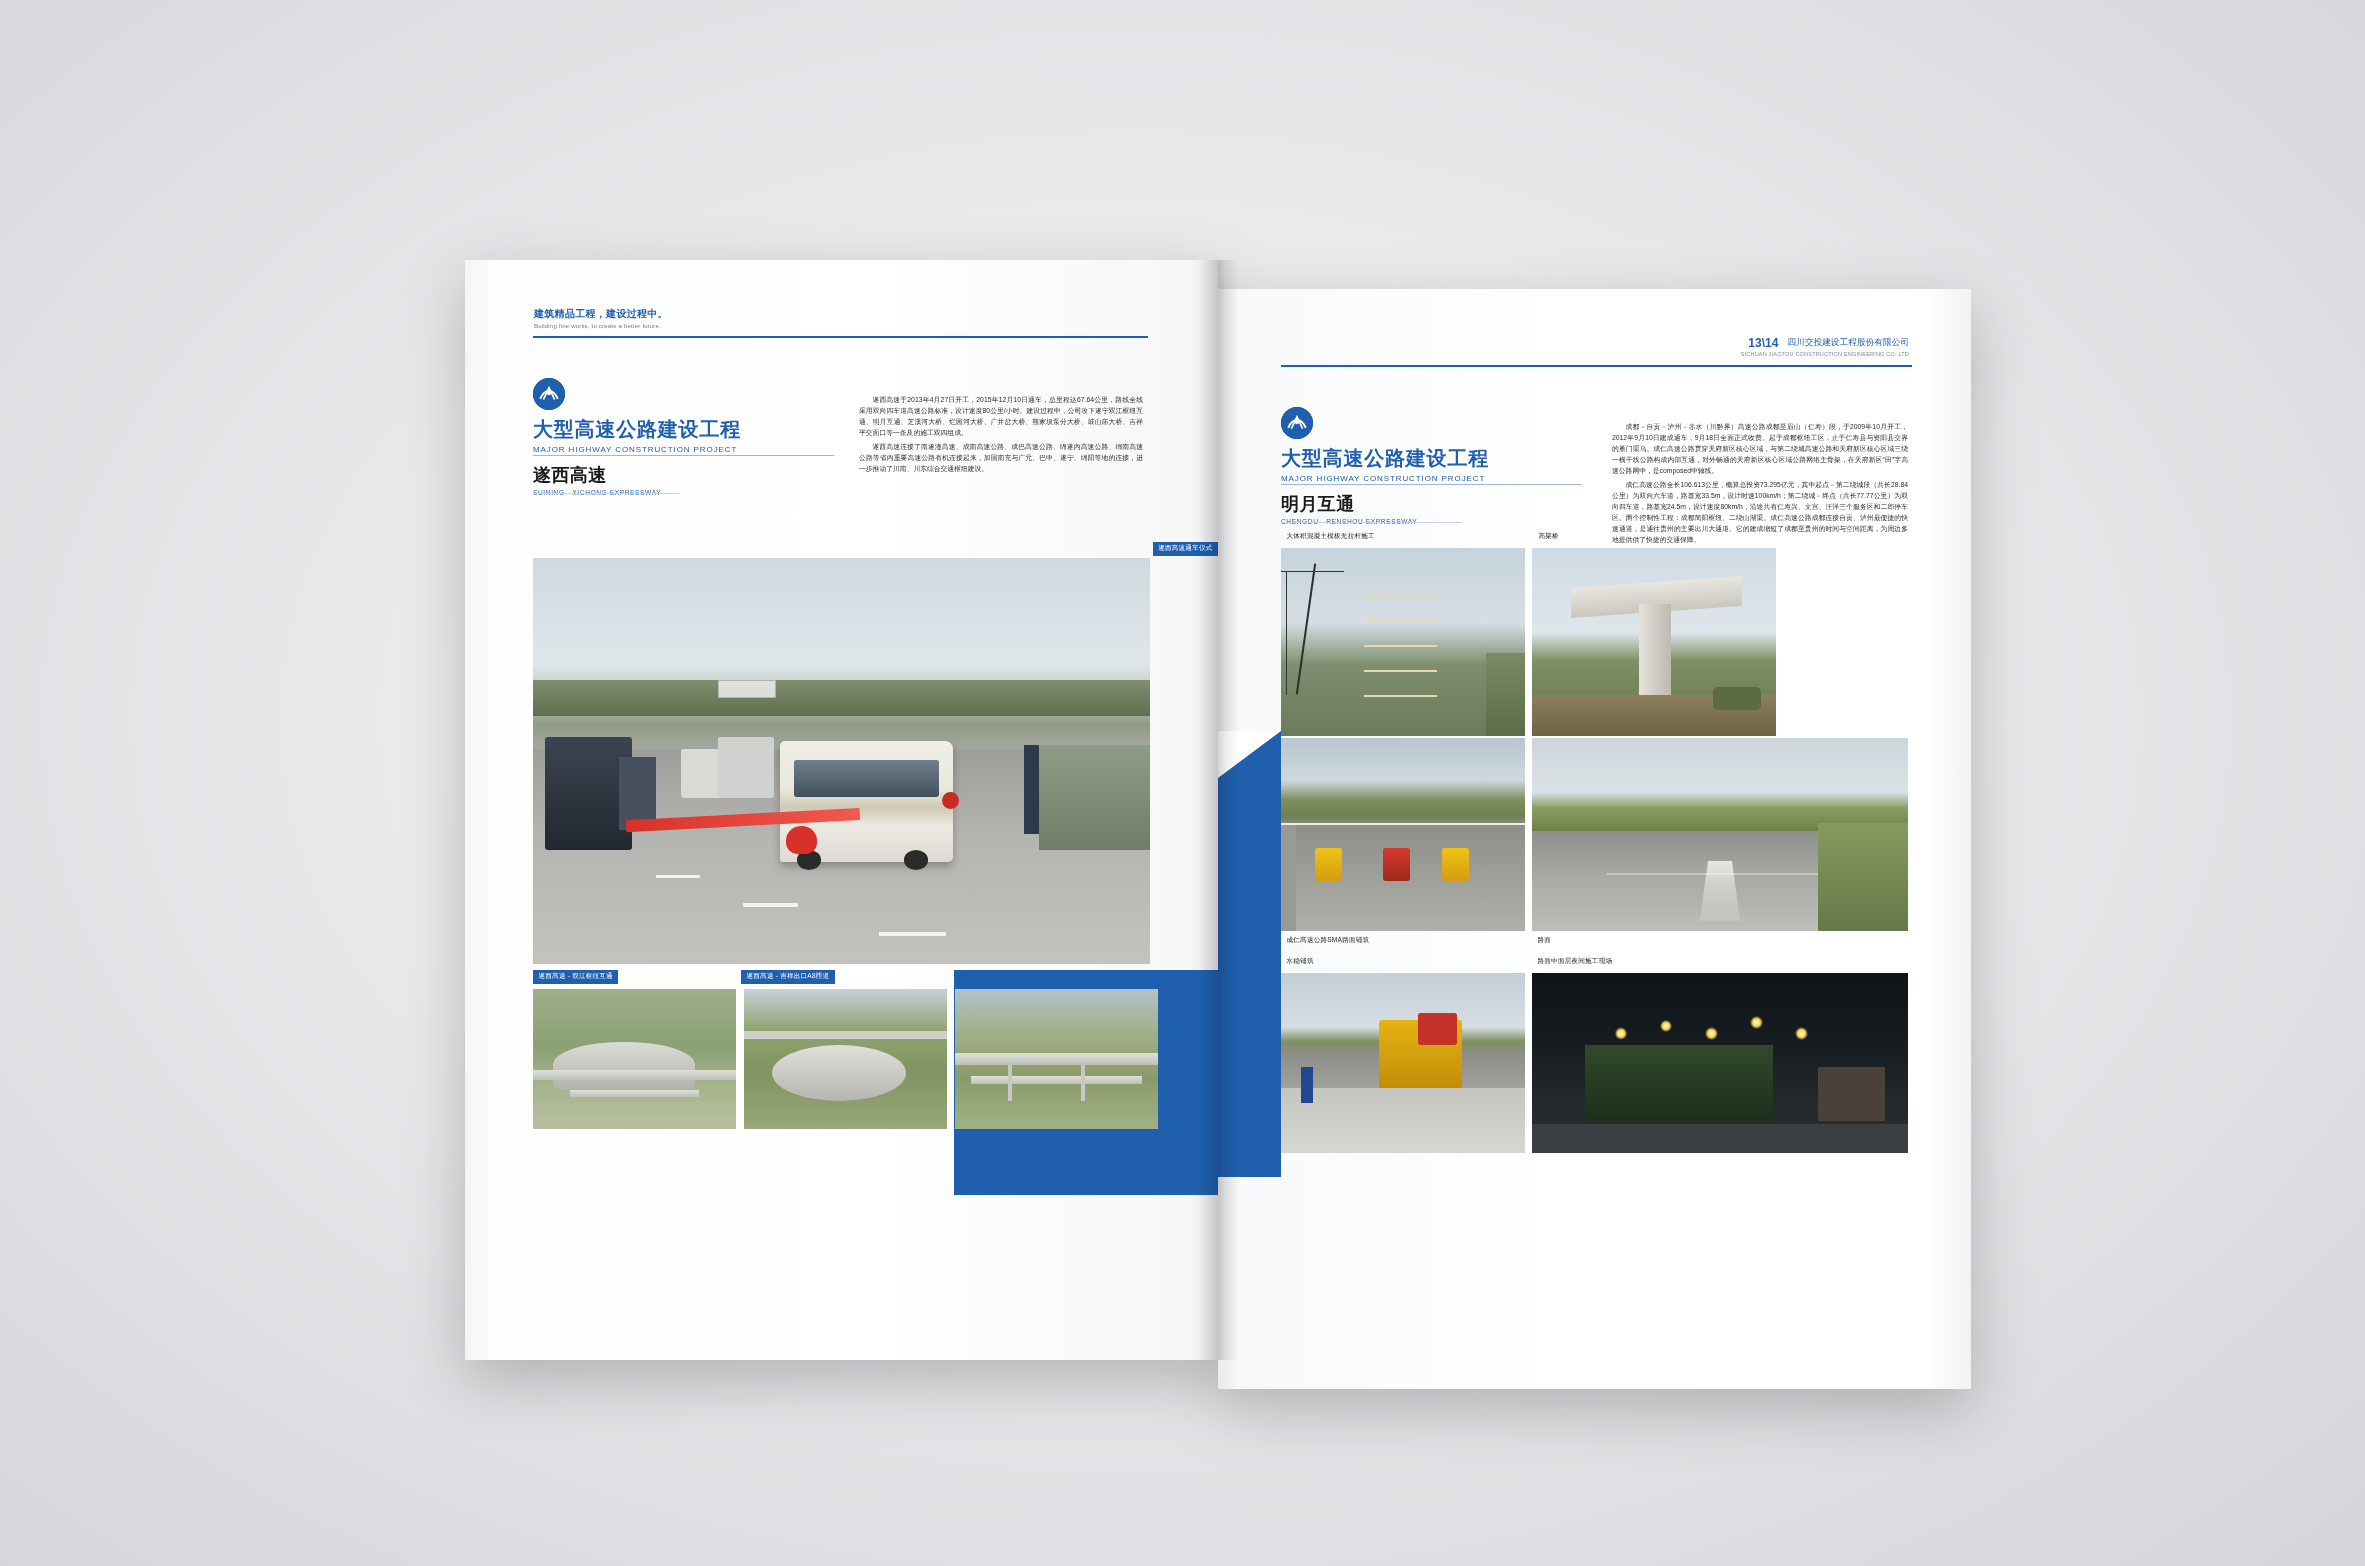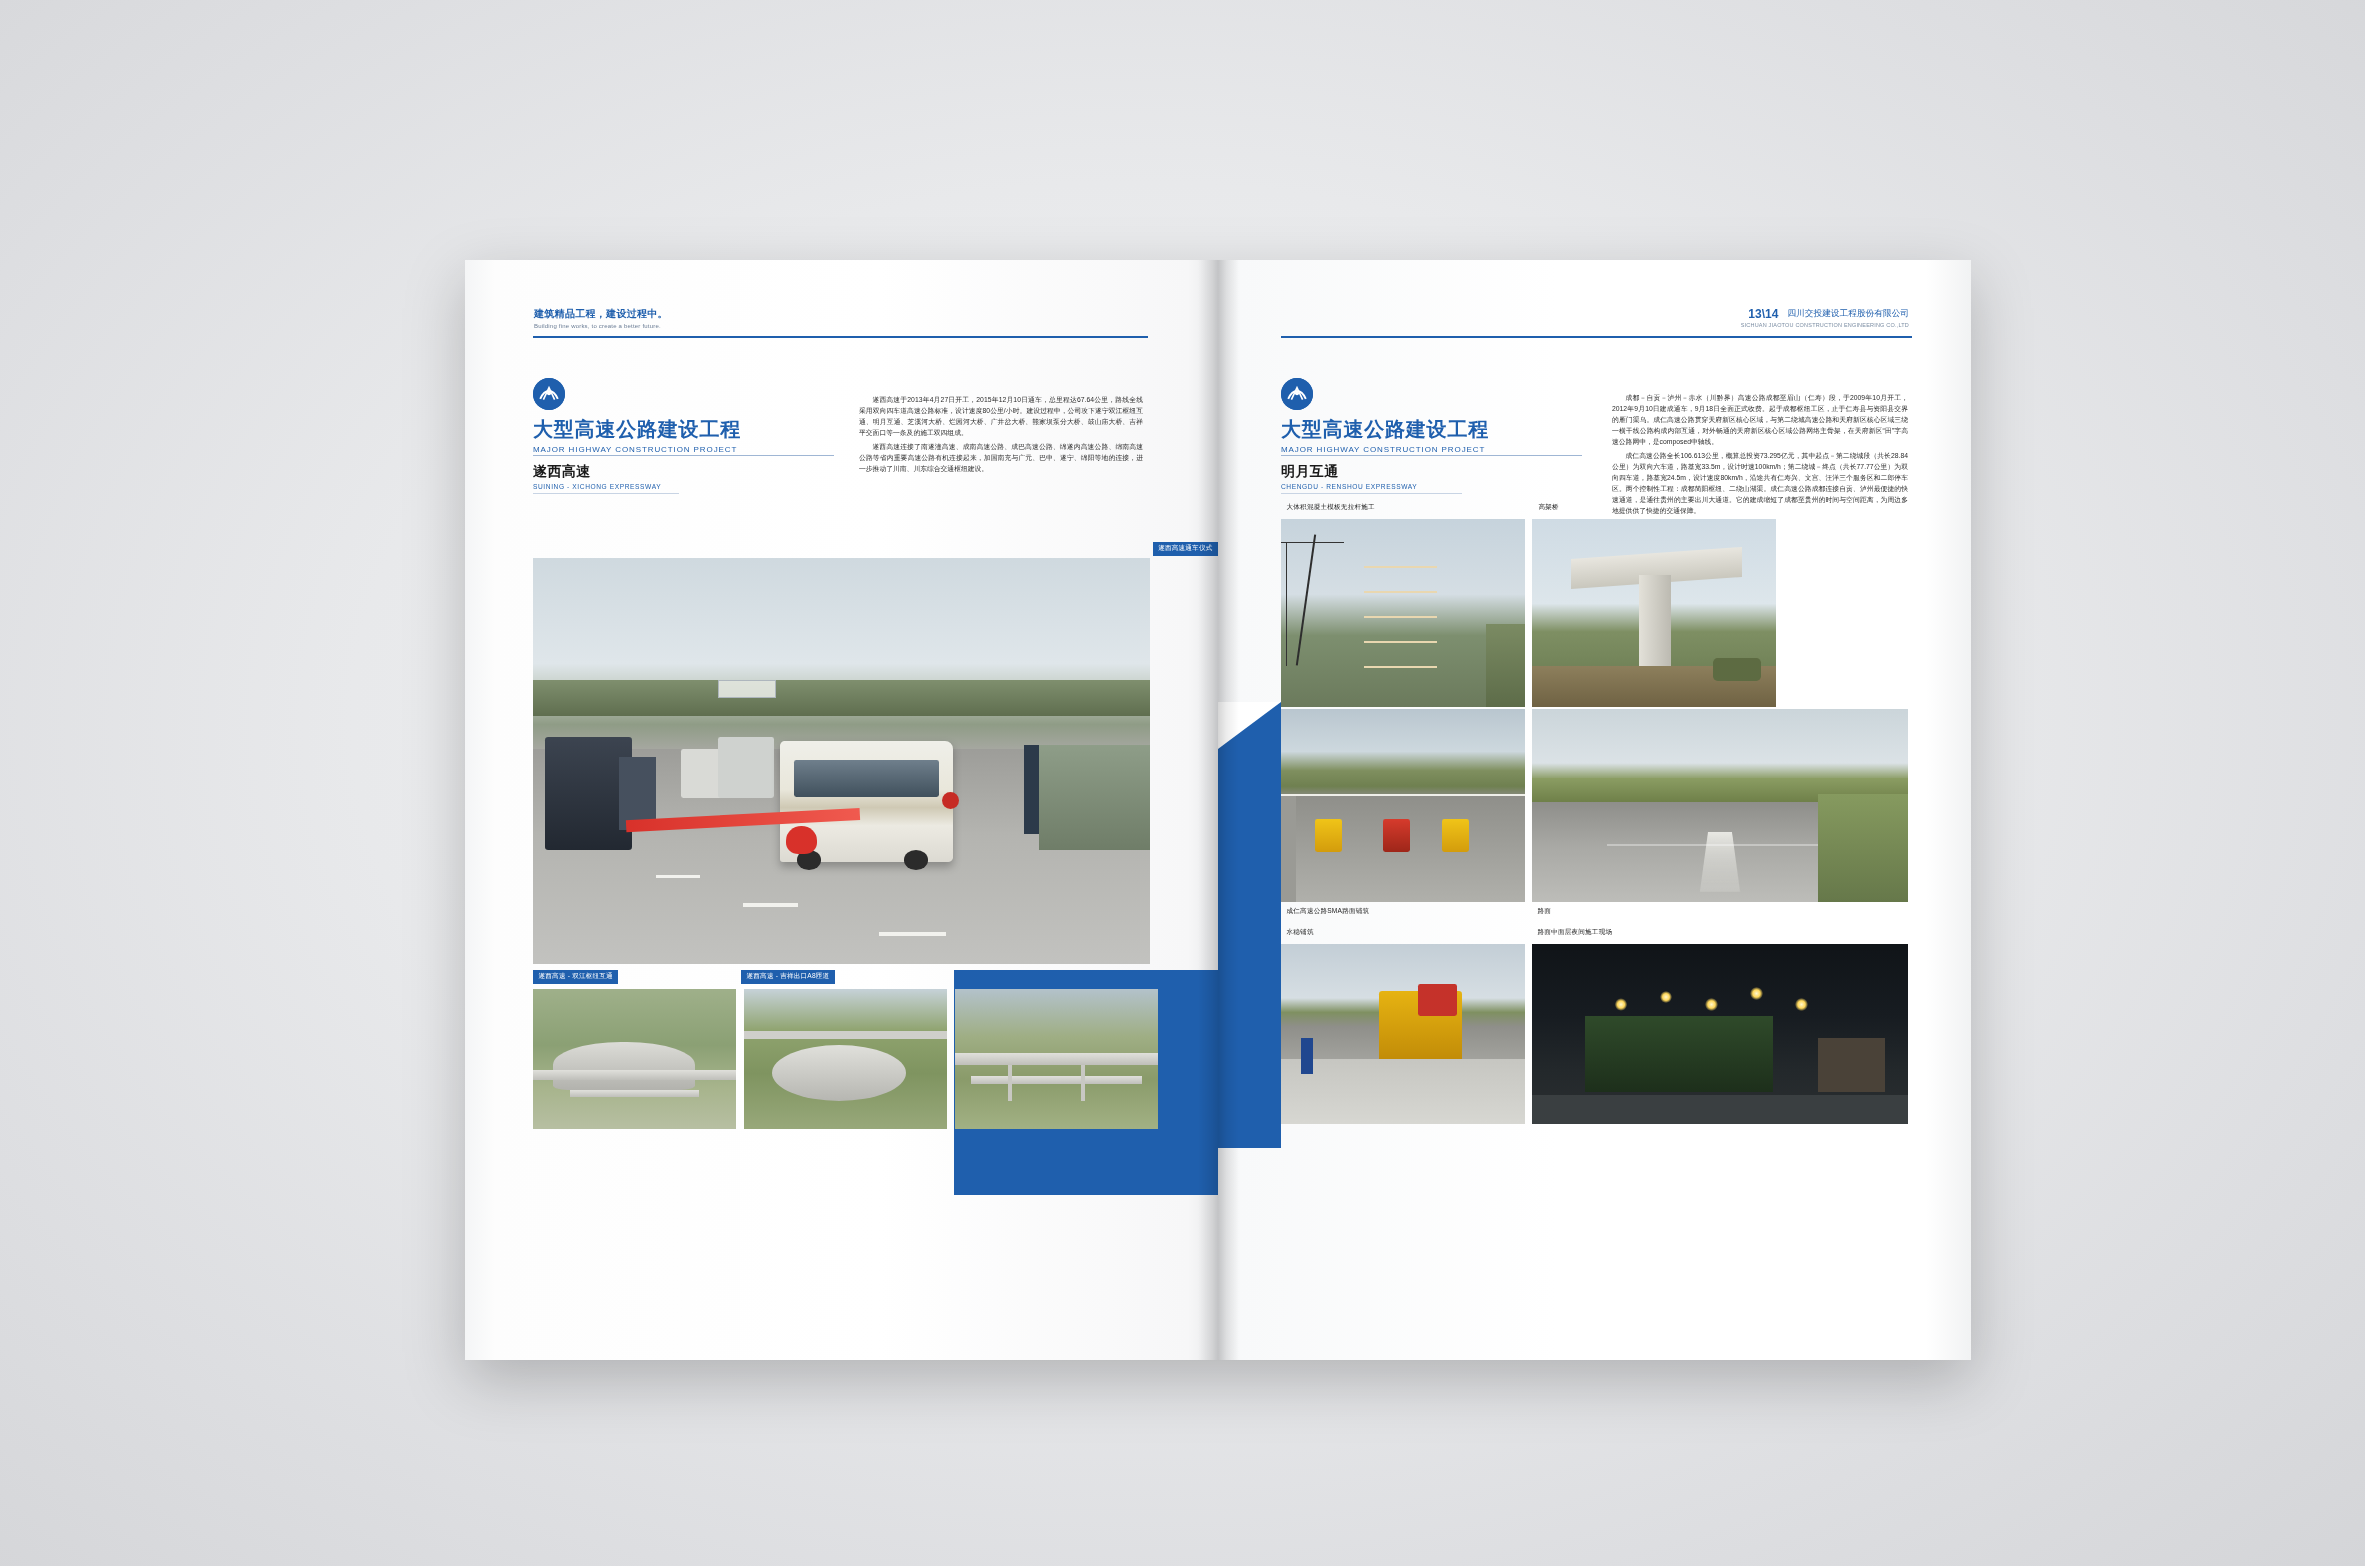--- a/index.html
+++ b/index.html
@@ -26,20 +26,21 @@
   .page{
     position:absolute;top:0;height:100%;
     background:#fdfdfd;
     overflow:hidden;
   }
   .page.left{left:0;width:753px;
     background:linear-gradient(to right,#f4f5f6 0%, #fdfdfd 4%, #ffffff 55%, #f7f7f8 96%, #e7e8ea 100%);
   }
   .page.right{left:753px;width:753px;
     background:linear-gradient(to right,#e9eaec 0%, #f8f9fa 3%, #ffffff 45%, #ffffff 94%, #f1f2f3 100%);
+    margin-top:29px;
   }
   .gutter{
     position:absolute;left:733px;top:0;width:41px;height:100%;
     background:linear-gradient(to right, rgba(0,0,0,0) 0%, rgba(0,0,0,.10) 35%, rgba(0,0,0,.16) 50%, rgba(0,0,0,.07) 70%, rgba(0,0,0,0) 100%);
     pointer-events:none;
   }
 
   
   .hdr-rule{
     position:absolute;height:1.6px;background:#1f5fad;
@@ -59,21 +60,21 @@
     position:absolute;width:32px;height:32px;border-radius:50%;
     background:#1f5fad;
   }
   .logo svg{display:block;}
   .sec-title{position:absolute;}
   .sec-title .t-cn{font-size:20px;font-weight:bold;color:#1f5fad;letter-spacing:0.8px;}
   .sec-title .t-en{font-size:8px;color:#1f5fad;letter-spacing:0.9px;margin-top:2.4px;}
   .sec-rule{position:absolute;height:0.8px;background:#9fb6d4;}
 
   .sub-title{position:absolute;}
-  .sub-title .s-cn{font-size:14px;font-weight:bold;color:#1a1a1a;letter-spacing:0.4px;}
+  .sub-title .s-cn{font-size:18px;font-weight:bold;color:#1a1a1a;letter-spacing:0.4px;}
   .sub-title .s-en{font-size:6.6px;color:#1f5fad;letter-spacing:0.6px;margin-top:2.4px;}
 
   
   .copy{
     position:absolute;
     font-size:6.8px;line-height:1.62;color:#2b2b2b;
     text-align:justify;
   }
   .copy p{margin:0 0 3.2px 0;text-indent:13.4px;}
 

